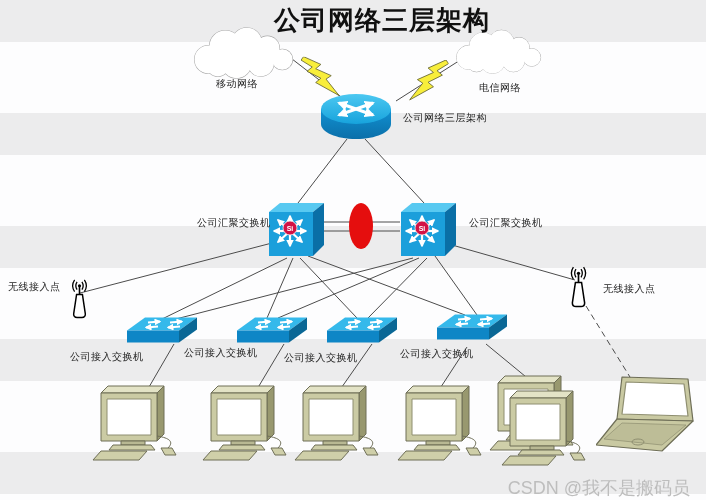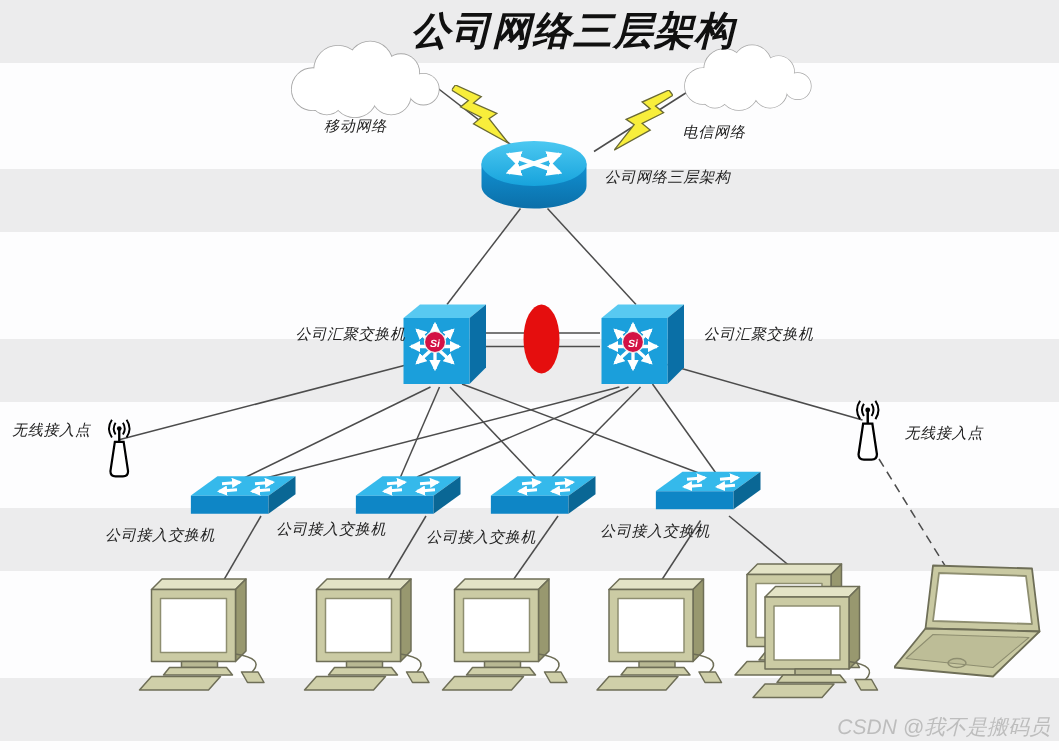--- a/index.html
+++ b/index.html
@@ -1,35 +1,34 @@
 <!DOCTYPE html>
 <html><head>
 <meta charset="utf-8">
 <style>
   html,body{margin:0;padding:0;}
   .canvas{
     position:relative;width:706px;height:500px;overflow:hidden;
     background:repeating-linear-gradient(to bottom,#ececed 0px,#ececed 42px,#fdfdfe 42px,#fdfdfe 113px);
     font-family:"Liberation Serif","DejaVu Serif",serif;
-    font-style:italic;
   }
   .wires{position:absolute;left:0;top:0;z-index:1;}
   .icon{position:absolute;z-index:2;}
   .lbl{
     position:absolute;z-index:3;font-size:10px;color:#222;
     white-space:nowrap;letter-spacing:0.5px;
   }
   .title{
     position:absolute;z-index:3;left:382px;top:3px;transform:translateX(-50%);
     font-size:26px;font-weight:bold;color:#101010;white-space:nowrap;letter-spacing:1px;
   }
   .watermark{
-    position:absolute;z-index:3;right:6px;top:476px;
+    position:absolute;z-index:3;right:16px;top:476px;
     font-family:"Liberation Sans","DejaVu Sans",sans-serif;
-    font-size:14px;color:#bdbdbd;white-space:nowrap;text-align:center;
+    font-size:18px;color:#bdbdbd;white-space:nowrap;text-align:center;
   }
   .defs{position:absolute;width:0;height:0;}
 </style>
 </head>
 <body>
 
 <div class="canvas">
 
   <svg class="defs" aria-hidden="true">
     <defs>
@@ -253,21 +252,21 @@
       <use href="#sym-pc"></use>
     </svg>
 
   <svg class="icon" style="left:596px;top:375px" width="100" height="78" viewBox="0 0 100 78">
       <use href="#sym-laptop"></use>
     </svg>
 
   <div class="title">公司网络三层架构</div>
 
   <div class="lbl" style="left:216px;top:77px">移动网络</div>
-  <div class="lbl" style="left:455px;top:81px">电信网络</div>
+  <div class="lbl" style="left:479px;top:81px">电信网络</div>
   <div class="lbl" style="left:403px;top:111px">公司网络三层架构</div>
   <div class="lbl" style="left:197px;top:216px">公司汇聚交换机</div>
   <div class="lbl" style="left:469px;top:216px">公司汇聚交换机</div>
   <div class="lbl" style="left:8px;top:280px">无线接入点</div>
   <div class="lbl" style="left:603px;top:282px">无线接入点</div>
   <div class="lbl" style="left:70px;top:350px">公司接入交换机</div>
   <div class="lbl" style="left:184px;top:346px">公司接入交换机</div>
   <div class="lbl" style="left:284px;top:351px">公司接入交换机</div>
   <div class="lbl" style="left:400px;top:347px">公司接入交换机</div>
 

